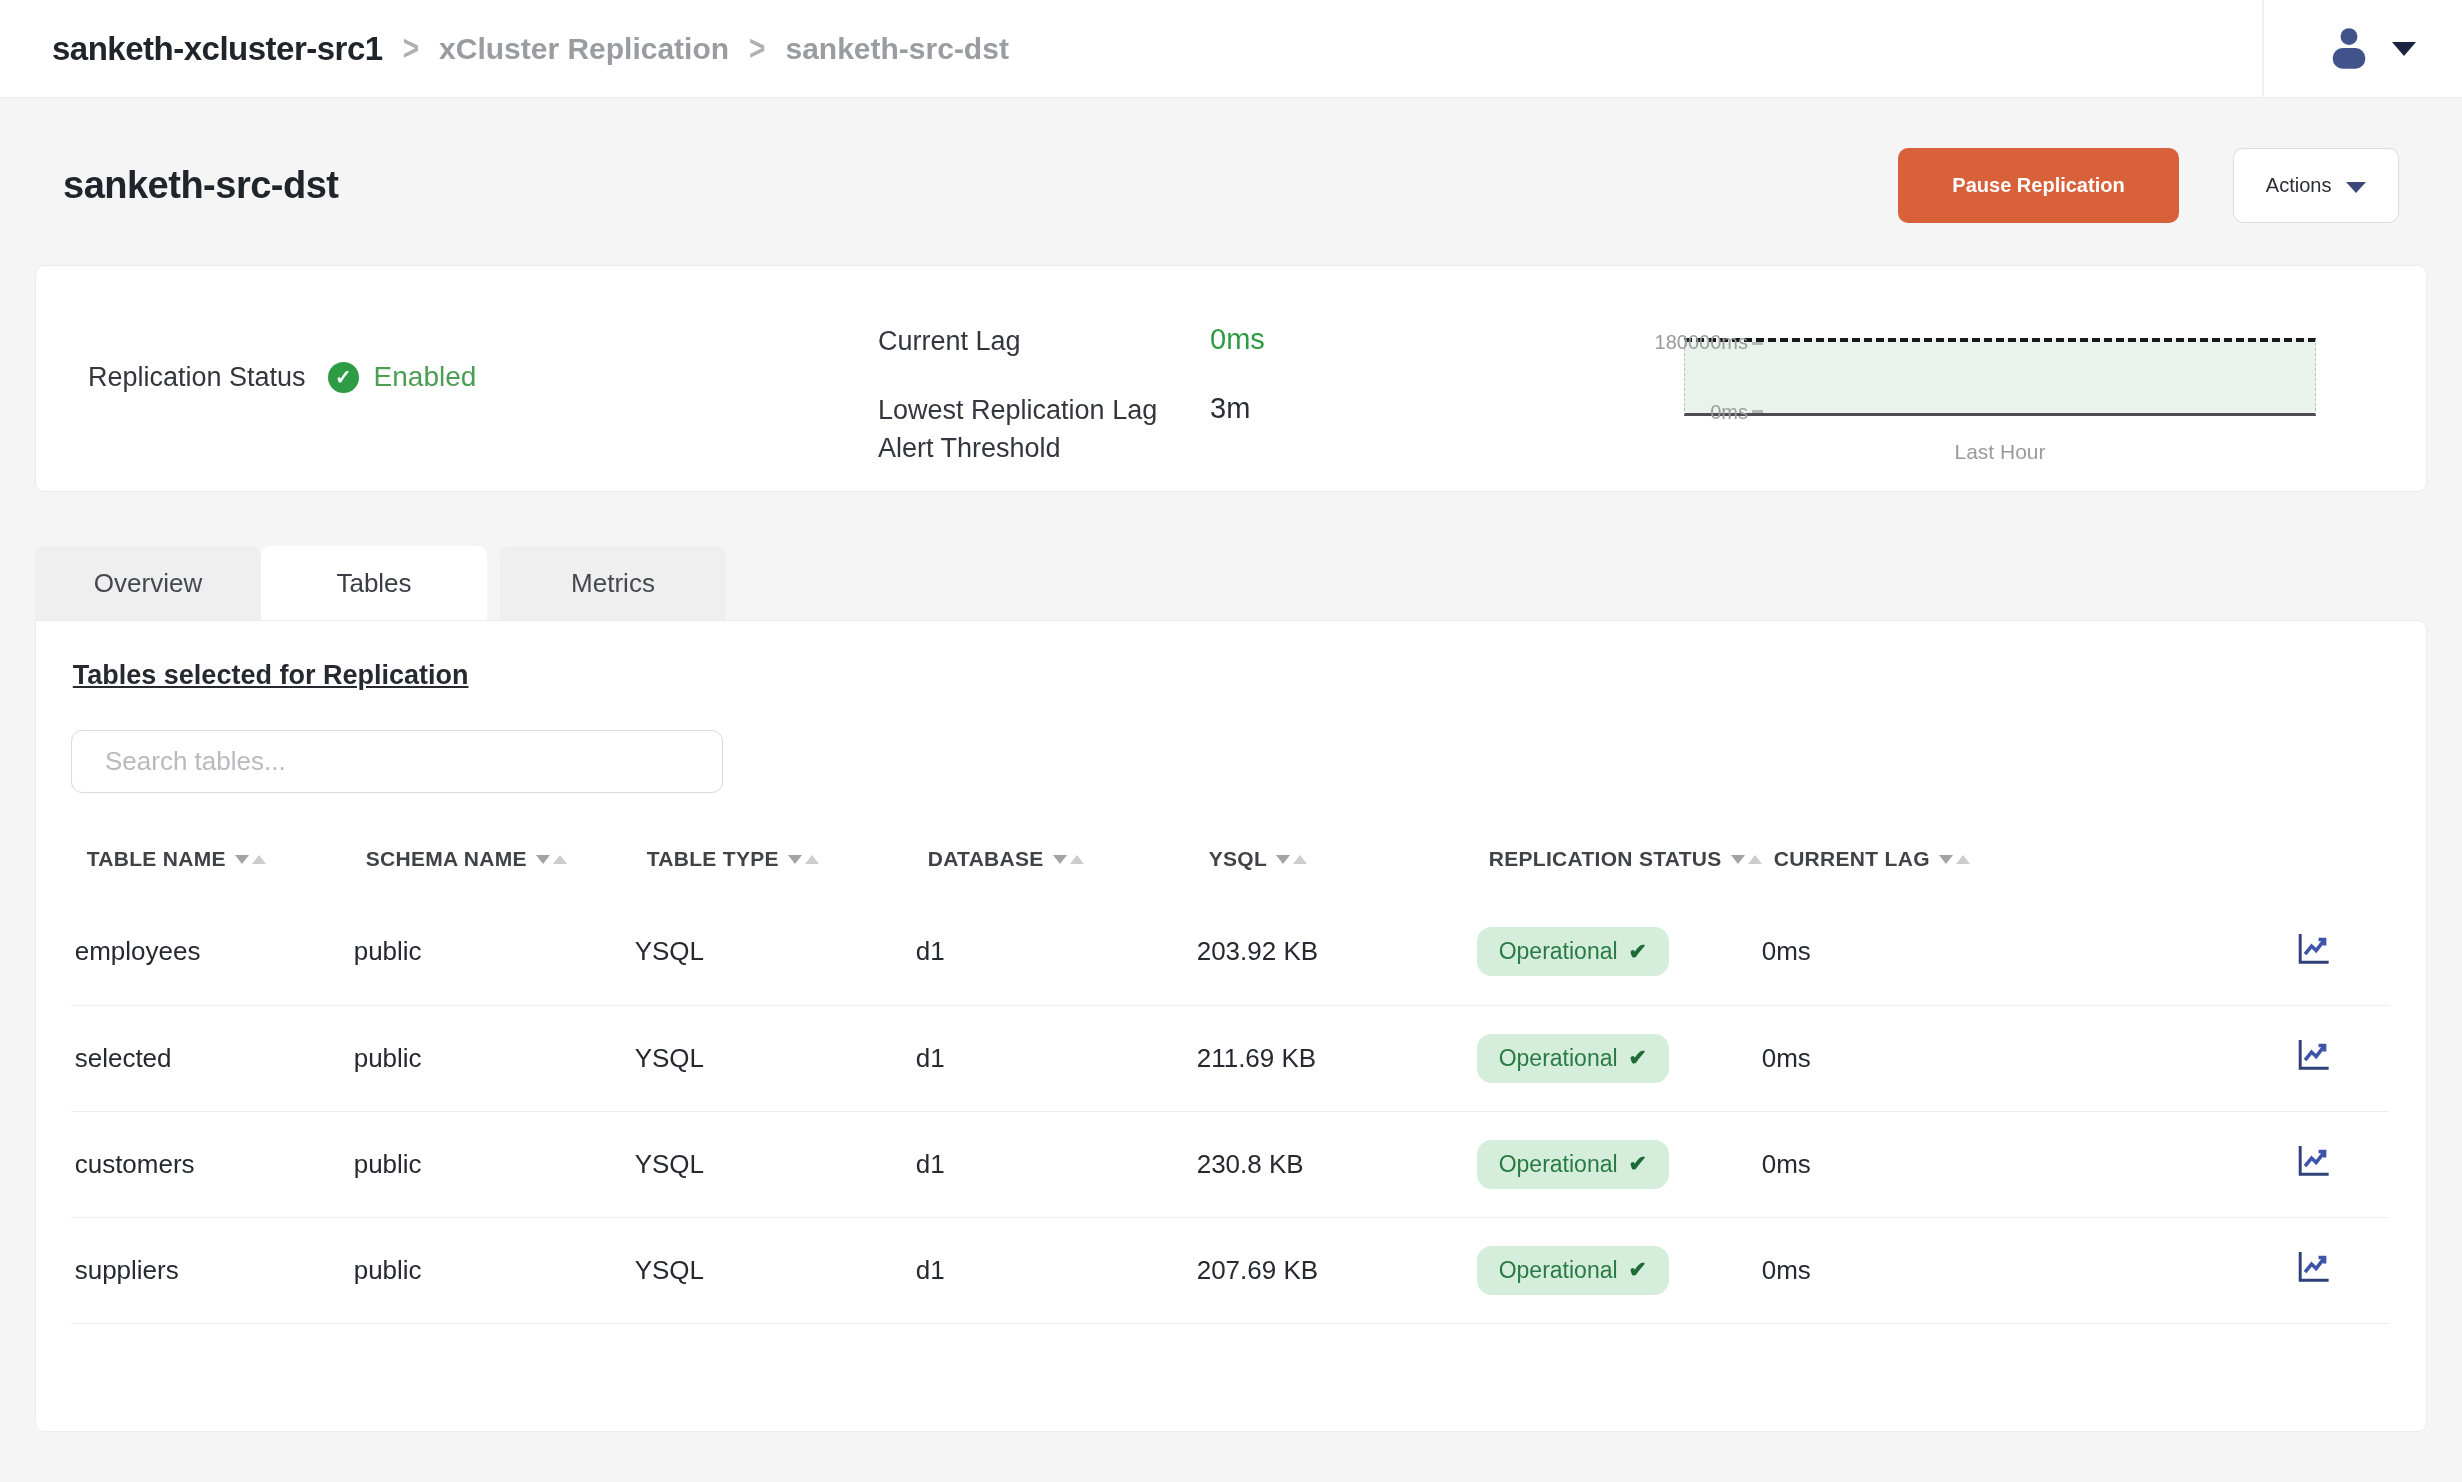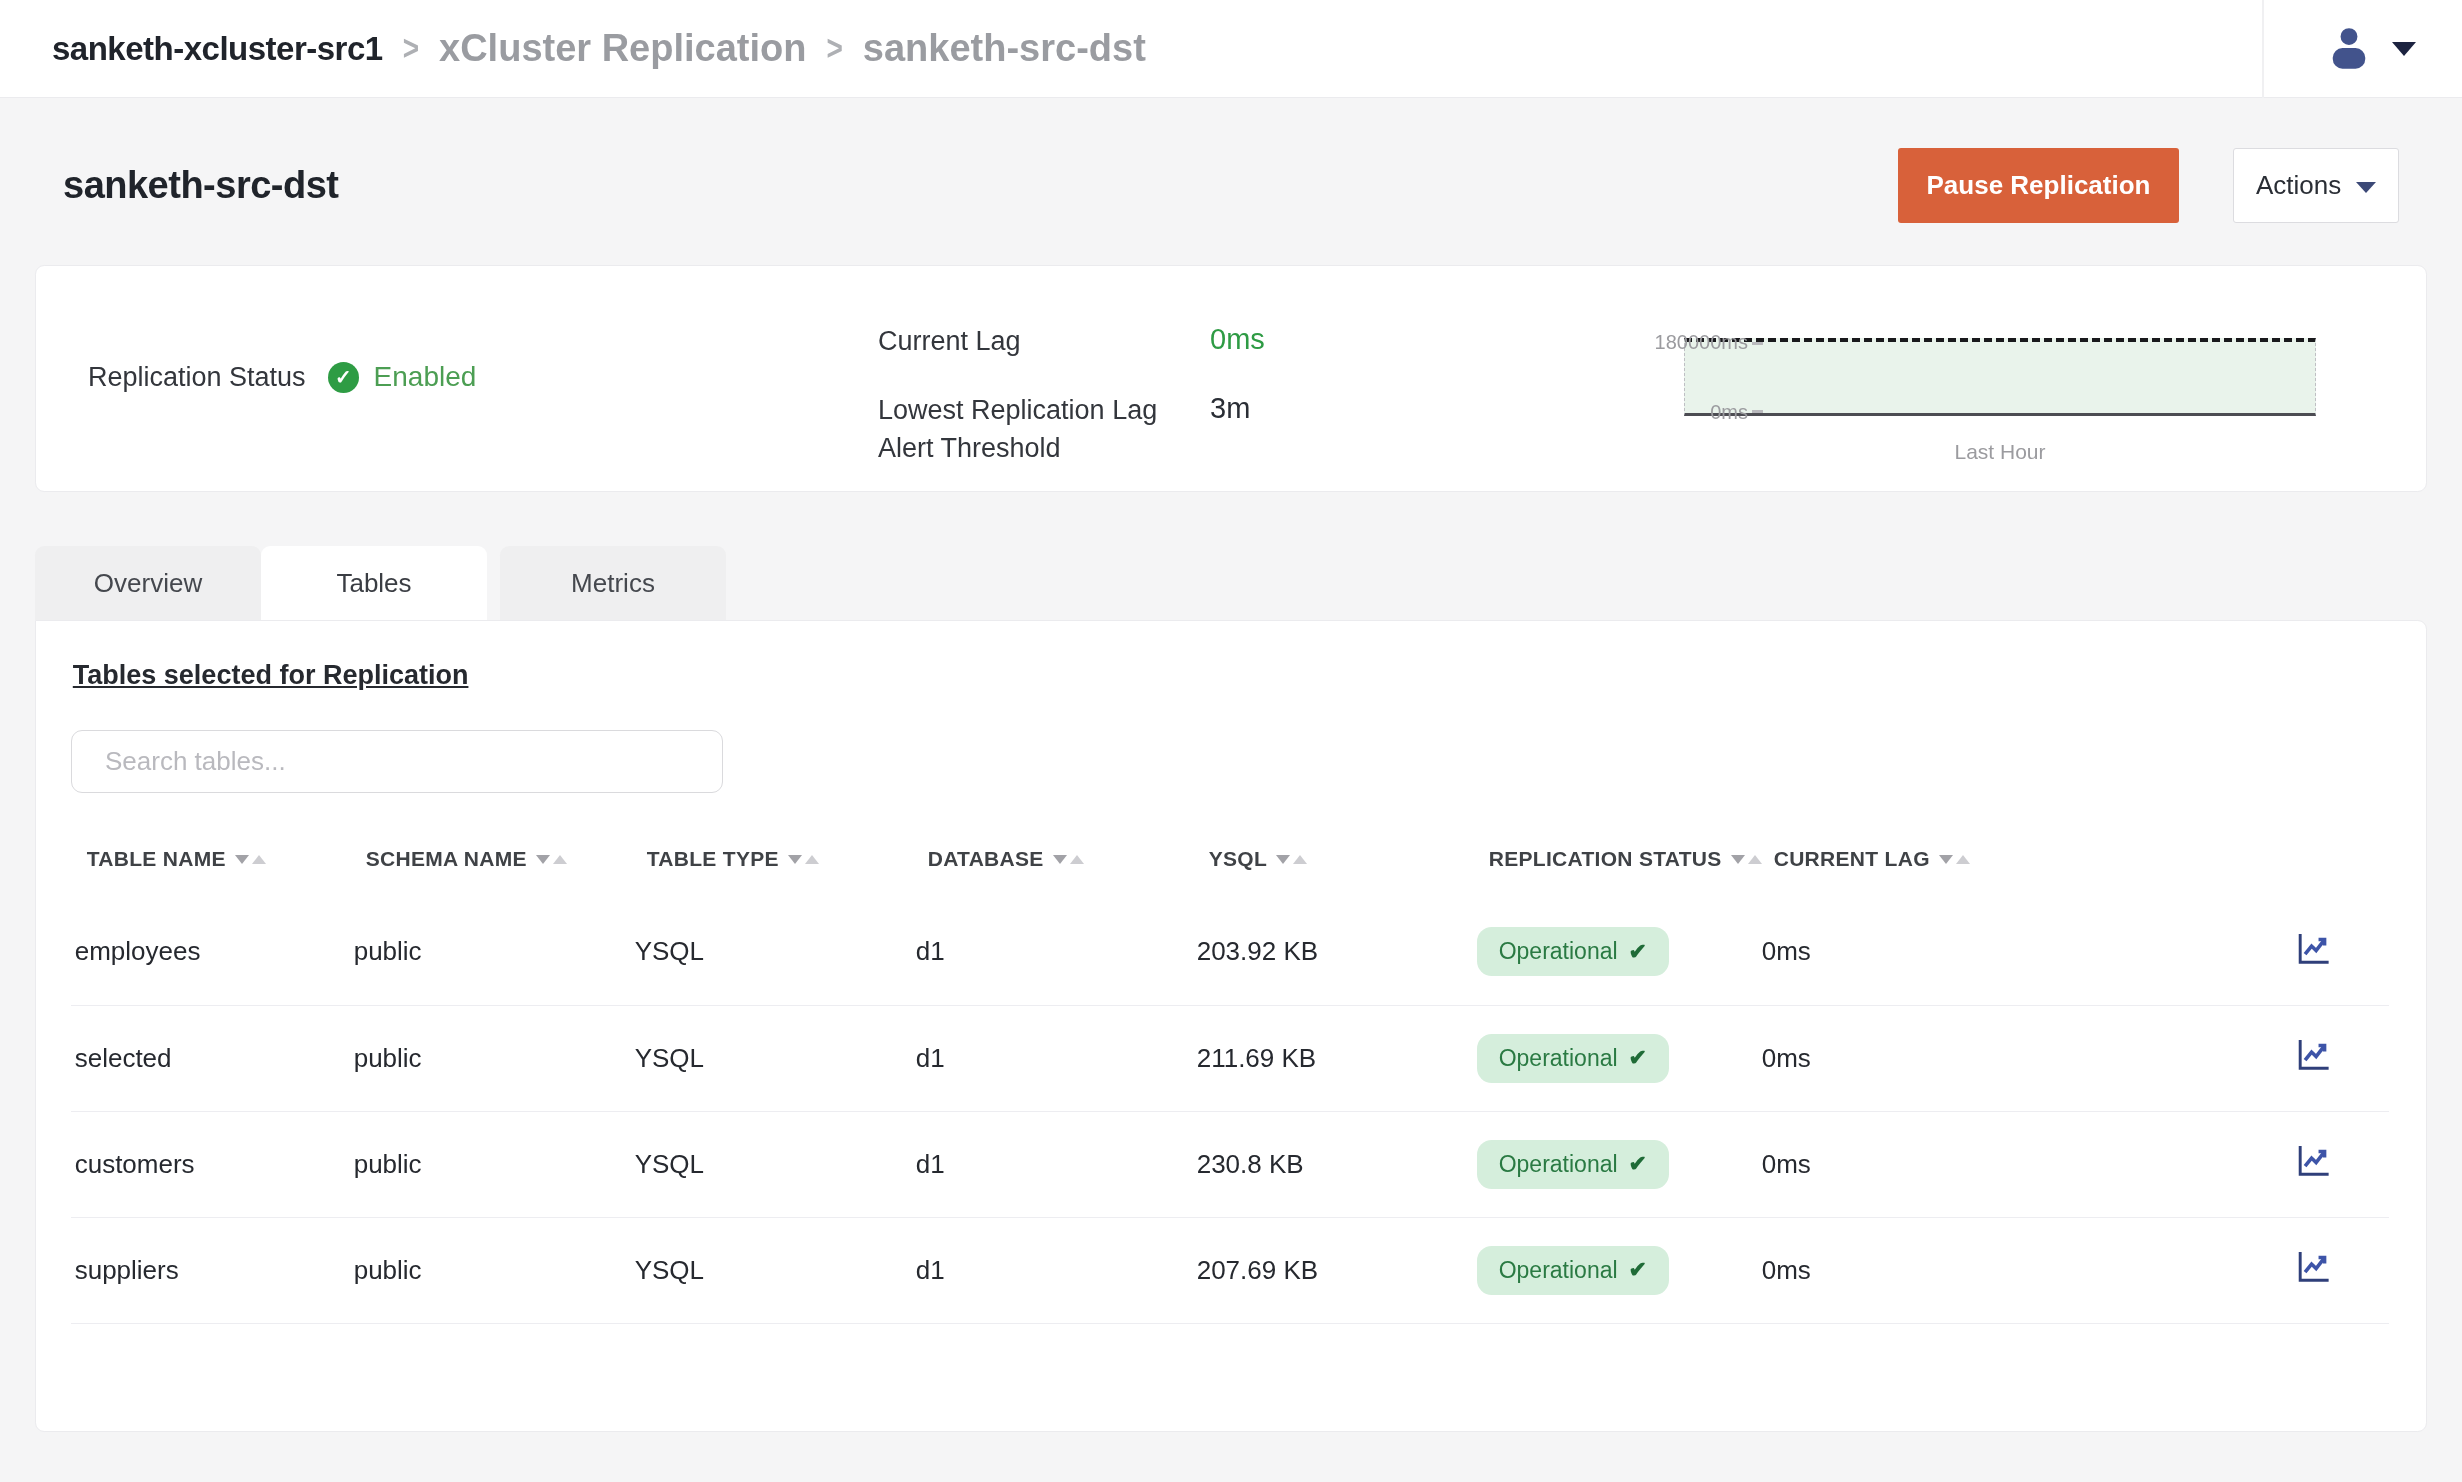--- a/index.html
+++ b/index.html
@@ -11,38 +11,38 @@
   }
 
   
   .topnav {
     height:98px; background:#ffffff; border-bottom:1.8px solid #ebebee;
     display:flex; align-items:center; justify-content:space-between;
     padding:0 37px 0 52px;
   }
   .breadcrumb { display:flex; align-items:center; gap:20px; }
   .crumb-main { font-size:33px; font-weight:800; color:#20242b; letter-spacing:-0.5px; }
-  .crumb { font-size:38px; font-weight:700; color:#9a9ca1; }
+  .crumb { font-size:30px; font-weight:700; color:#9a9ca1; }
   .crumb-sep { font-size:28px; font-weight:700; color:#aeb0b4; transform:scaleY(1.25); }
   .nav-right { display:flex; align-items:center; height:100%; }
   .nav-divider { width:1.8px; height:98px; background:#f0f0f2; margin-right:59px; }
   .user-menu { display:flex; align-items:center; gap:16.6px; cursor:pointer; padding-right:9.2px; }
   .user-icon { width:52px; height:52px; }
   .caret-down {
     width:0; height:0;
     border-left:12px solid transparent; border-right:12px solid transparent;
     border-top:14px solid #1c2340;
   }
 
   
   .page-wrap { padding:0 35px; }
   .page-head { display:flex; align-items:center; justify-content:space-between; margin-top:50px; padding:0 28px 0 28px; }
   .page-title { font-size:38px; font-weight:800; color:#20242b; letter-spacing:-0.5px; }
   .head-buttons { display:flex; align-items:center; gap:41px; }
-  .btn { font-family:"Liberation Sans", sans-serif; font-size:26px; cursor:pointer; border:none; border-radius:3px; }
+  .btn { font-family:"Liberation Sans", sans-serif; font-size:20px; cursor:pointer; border:none; border-radius:10px; }
   .btn-pause { background:#d8613a; color:#ffffff; font-weight:600; width:281px; height:75px; }
   .btn-actions {
     background:#ffffff; color:#2a2e35; font-weight:500; width:166px; height:75px;
     border:1.8px solid #dcdce0; display:flex; align-items:center; justify-content:center; gap:14.8px;margin-left:13px;
   }
   .caret-small {
     width:0; height:0;
     border-left:10px solid transparent; border-right:10px solid transparent;
     border-top:11px solid #3c4977; margin-top:3.7px;
   }

